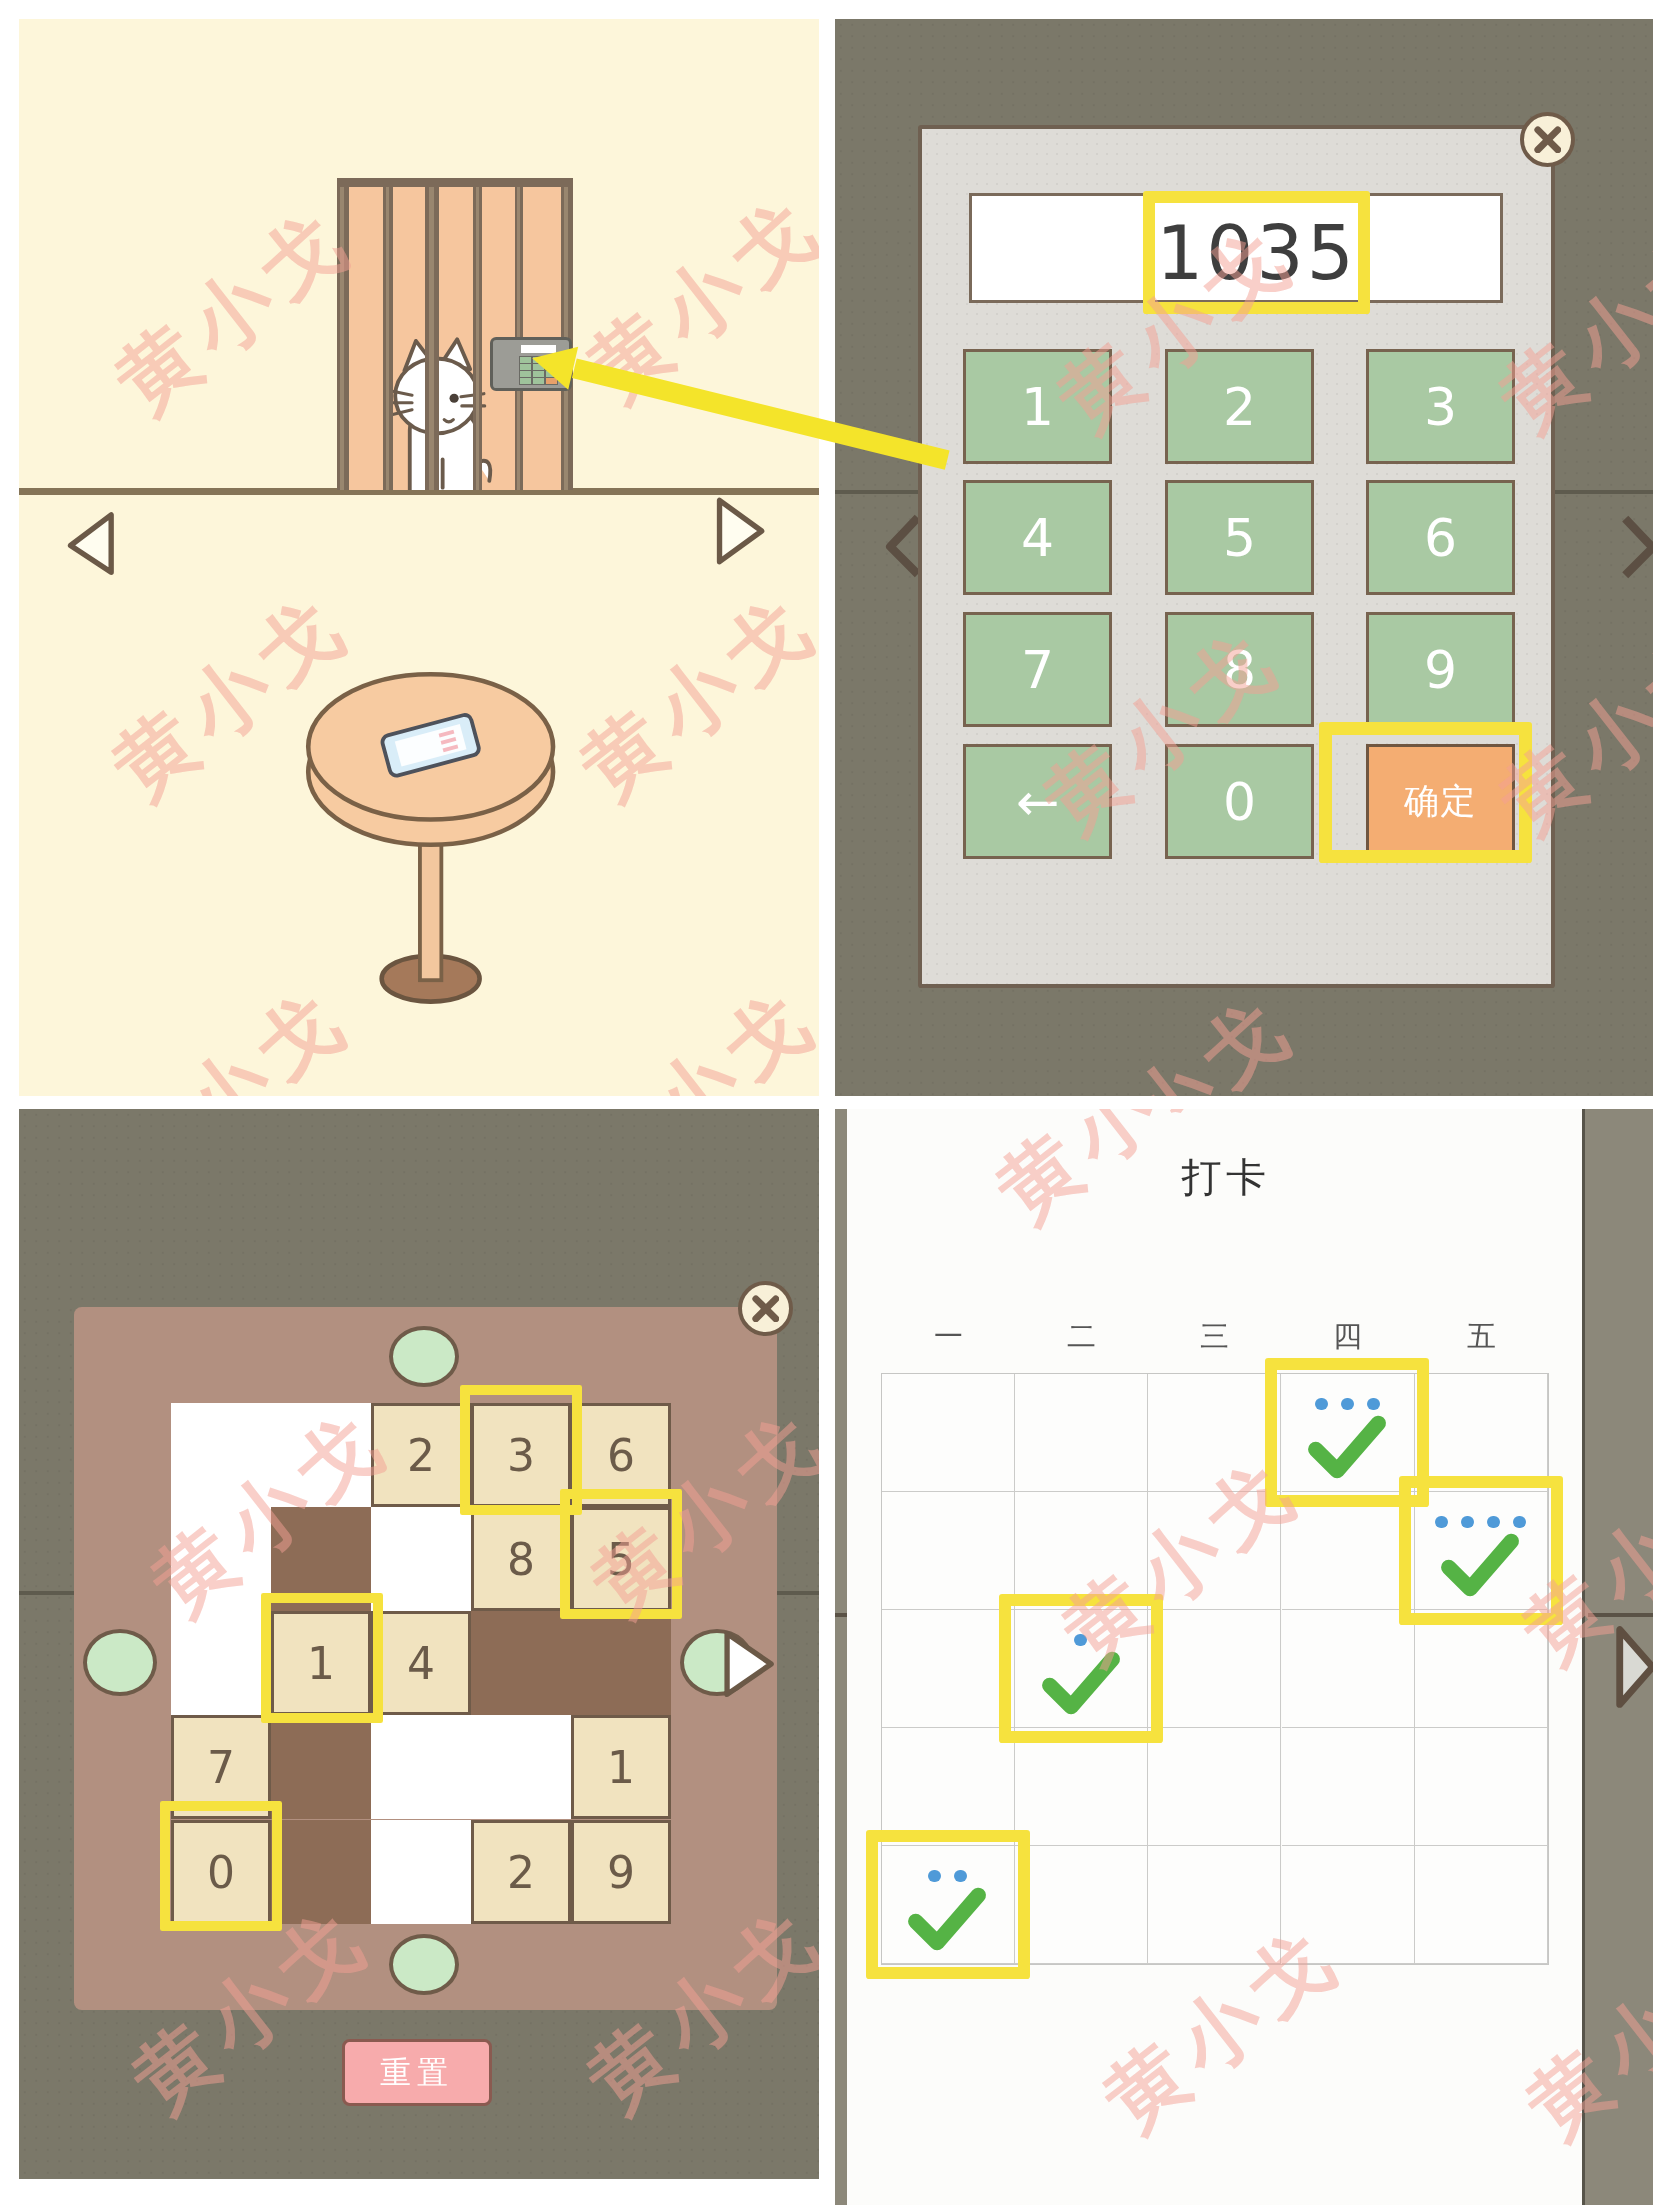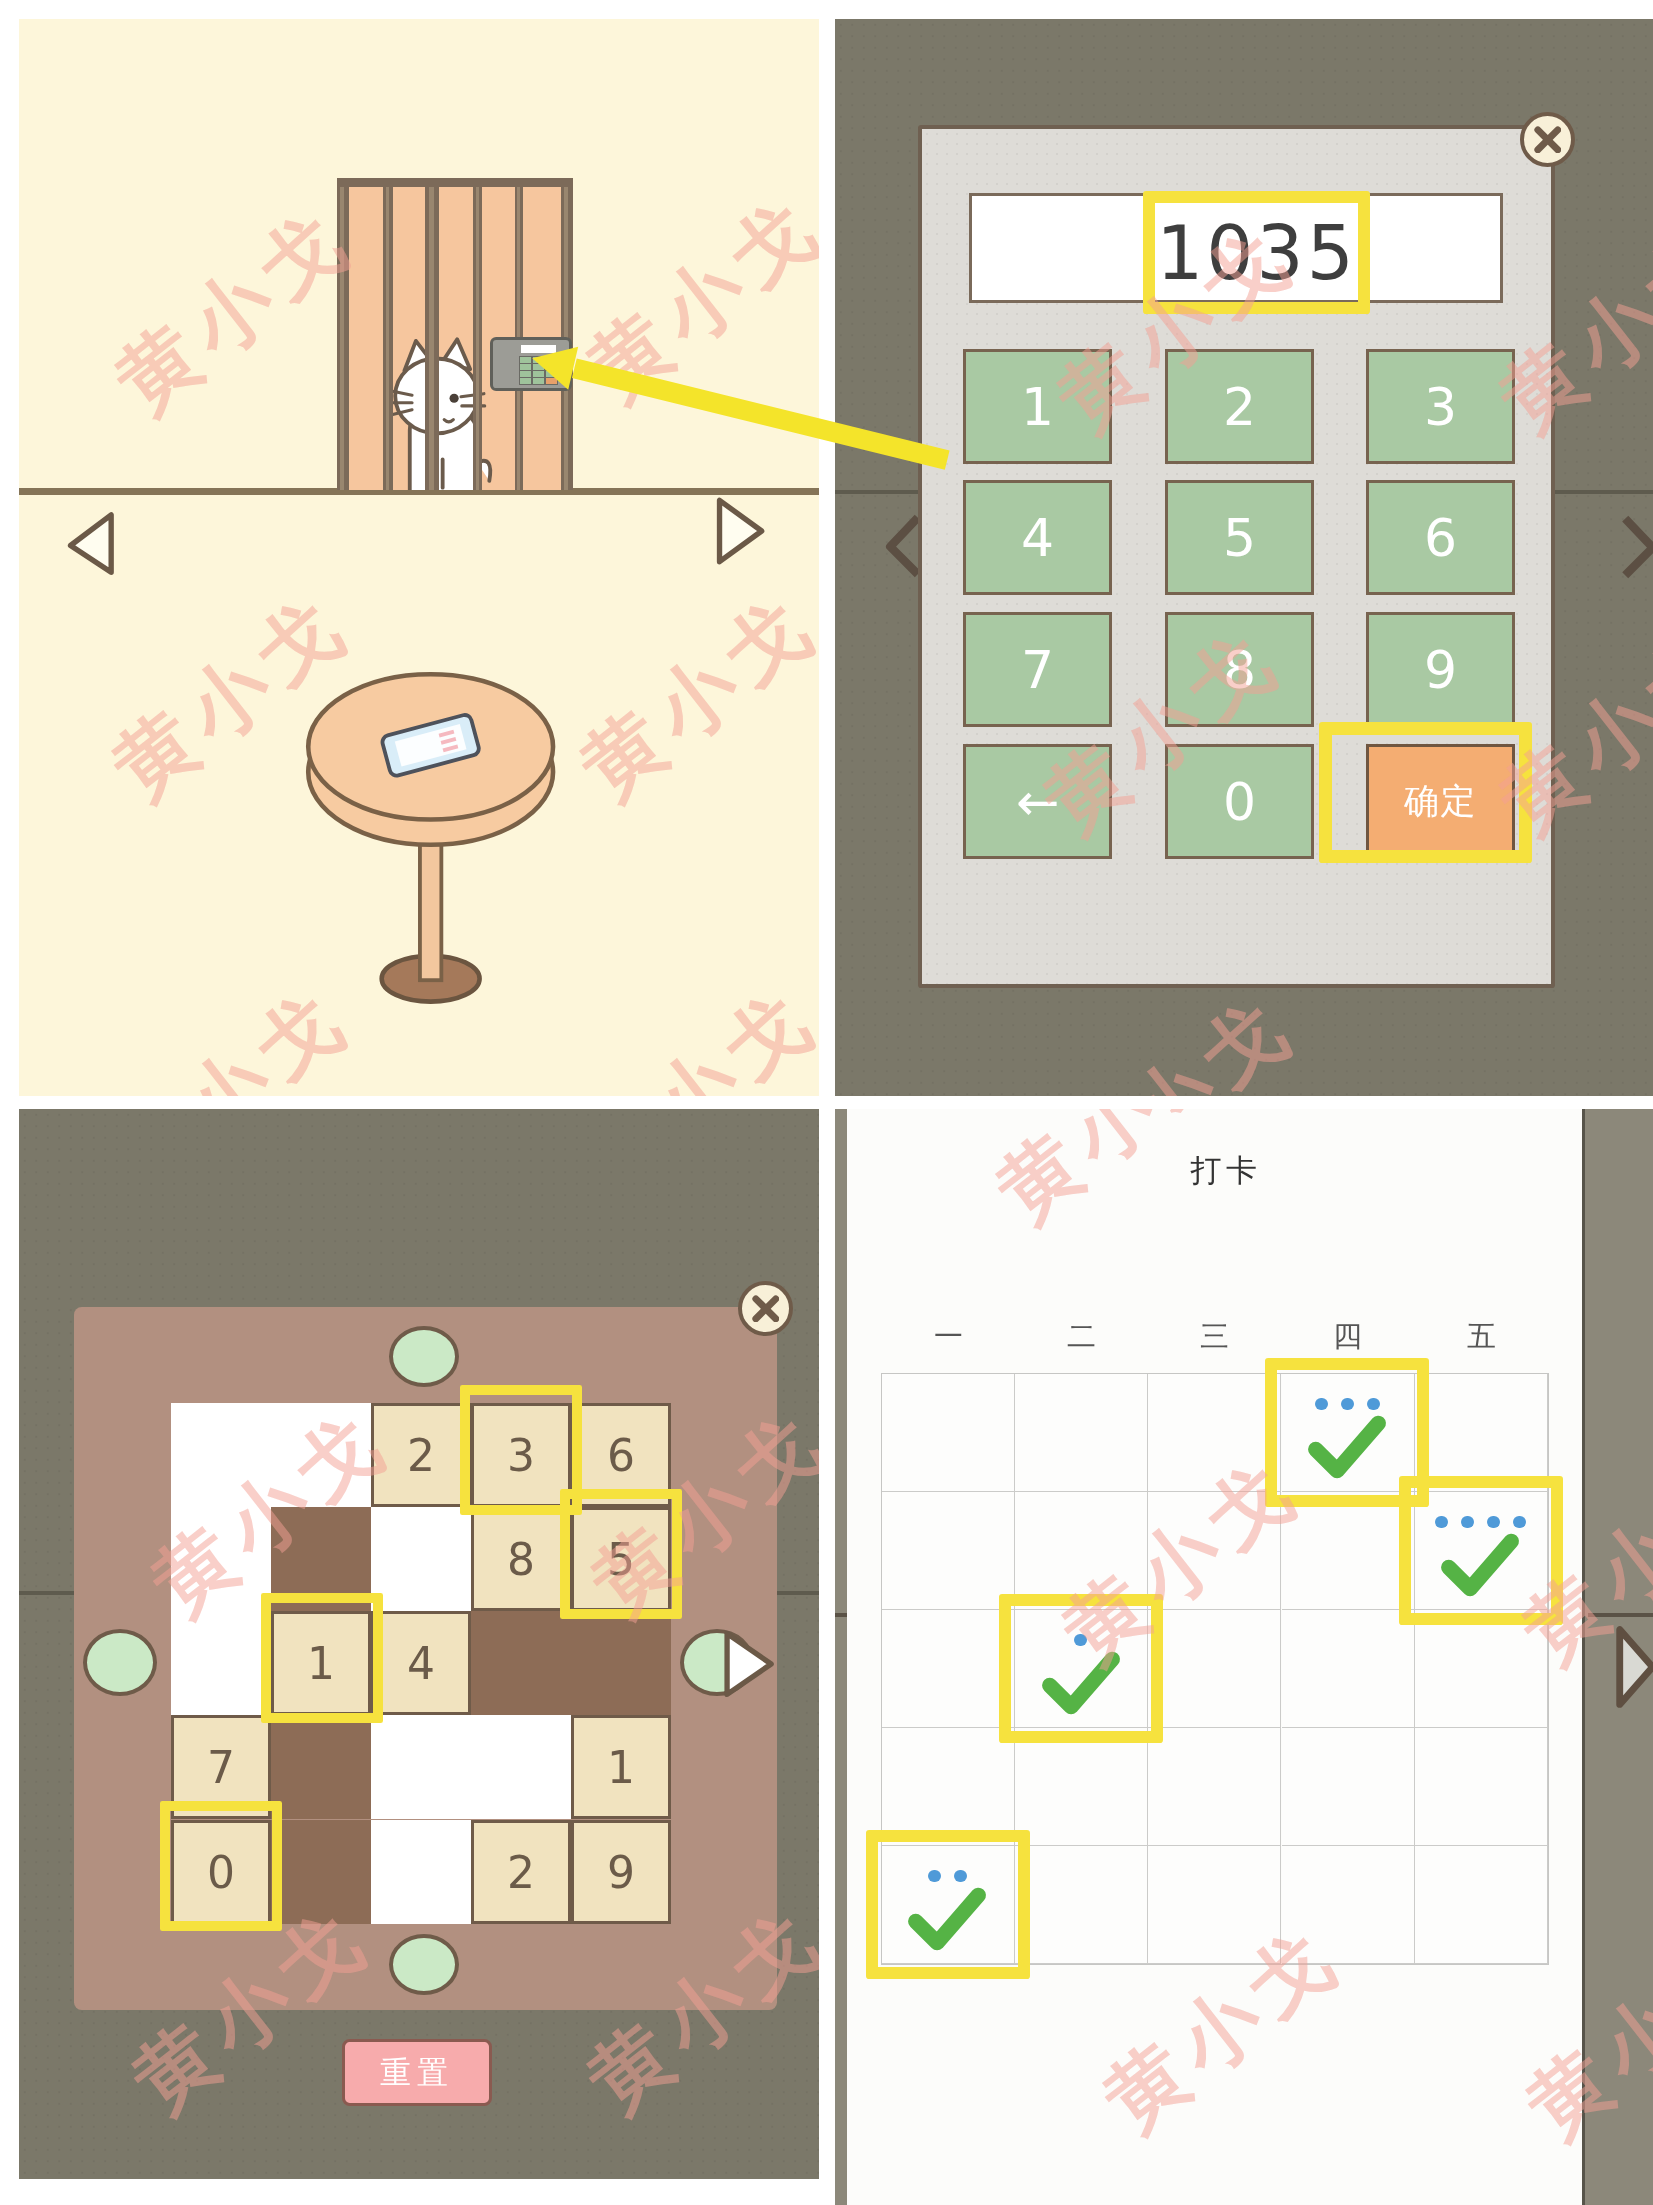--- a/index.html
+++ b/index.html
@@ -59,21 +59,21 @@
   .phl{position:absolute;border:10.7px solid #f6e23e;box-sizing:border-box;z-index:10;border-radius:2.3px;}
   .reset-btn{position:absolute;left:323px;top:930px;width:150px;height:67px;background:#f7abac;
              border:3.8px solid #8a5a50;border-radius:7.7px;box-sizing:border-box;display:flex;align-items:center;
              justify-content:center;color:#ffffff;font-size:31px;letter-spacing:6.1px;z-index:2;}
 
   
   .sidebar{position:absolute;top:0;height:1097px;background:#8c887a;}
   #bar-left{left:0;width:12.3px;}
   #bar-right{left:747px;width:73px;border-left:3.1px solid #57544a;box-sizing:border-box;}
   .bar-seam{position:absolute;background:#5a5246;height:3.8px;z-index:2;}
-  #cal-title{position:absolute;left:276px;top:41px;width:230px;text-align:center;font-size:31px;color:#333333;letter-spacing:4.6px;}
+  #cal-title{position:absolute;left:276px;top:41px;width:230px;text-align:center;font-size:40px;color:#333333;letter-spacing:4.6px;}
   .cal-h{position:absolute;top:208px;width:77px;margin-left:-38px;text-align:center;font-size:29px;color:#555555;}
   #cal-grid{position:absolute;left:46px;top:264px;width:666px;height:590px;border:1.5px solid #c6c6c4;box-sizing:content-box;}
   .ccell{position:absolute;width:133px;height:118px;border-right:1.5px solid #cbcbc9;border-bottom:1.5px solid #cbcbc9;
          box-sizing:border-box;background:#fdfdfc;}
   .cdots{position:absolute;display:flex;justify-content:center;align-items:center;gap:13.8px;z-index:5;}
   .cdot{width:12.3px;height:12.3px;border-radius:50%;background:#4f9ad8;}
   .cylbox{position:absolute;border:12.3px solid #f6e23e;box-sizing:border-box;z-index:10;border-radius:3.1px;}
   .checksvg{position:absolute;z-index:5;overflow:visible;}
 
   #arrow-overlay{position:absolute;left:0;top:0;z-index:70;pointer-events:none;}

